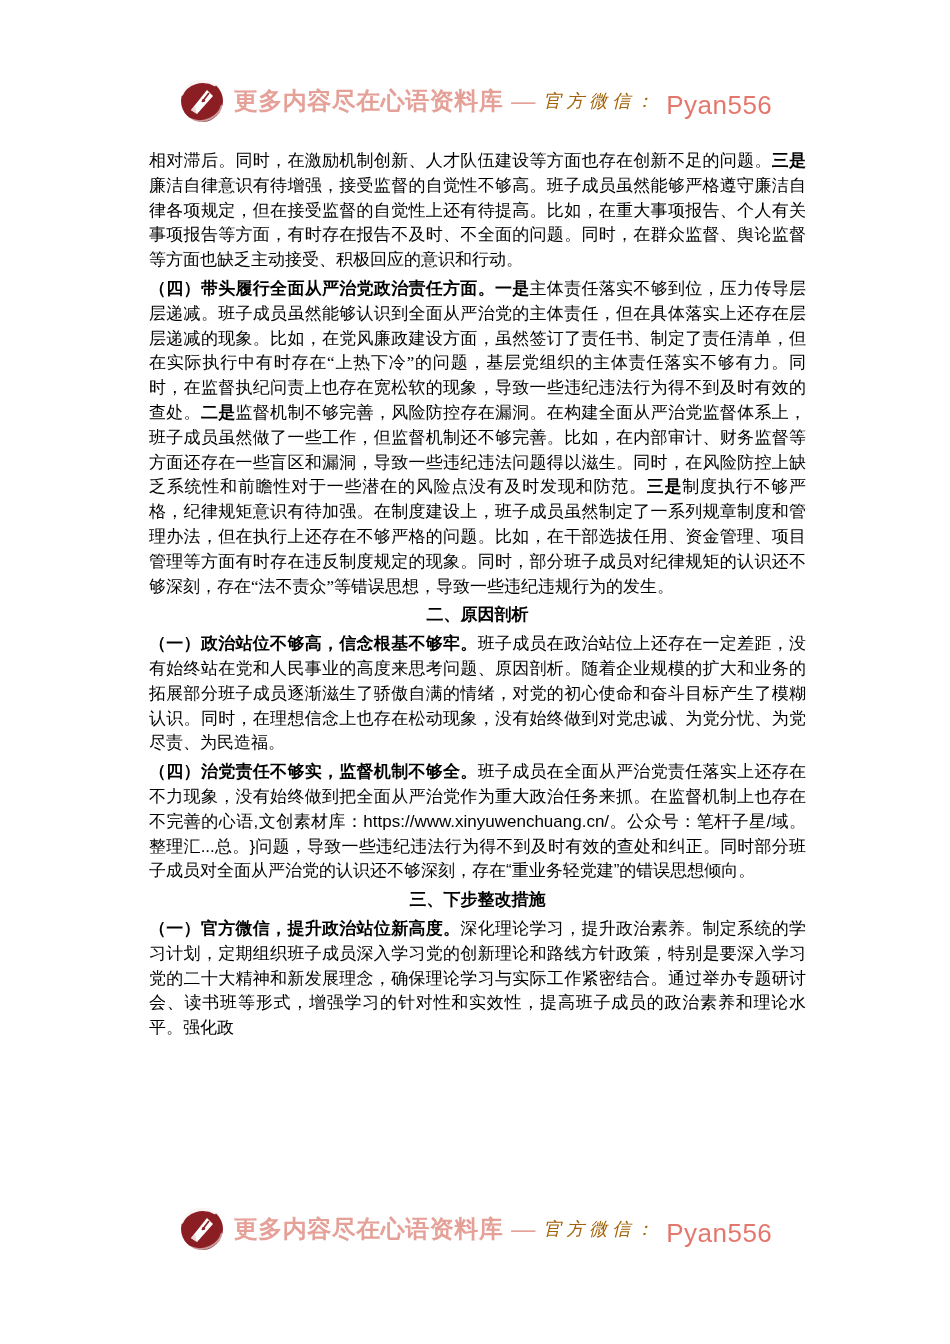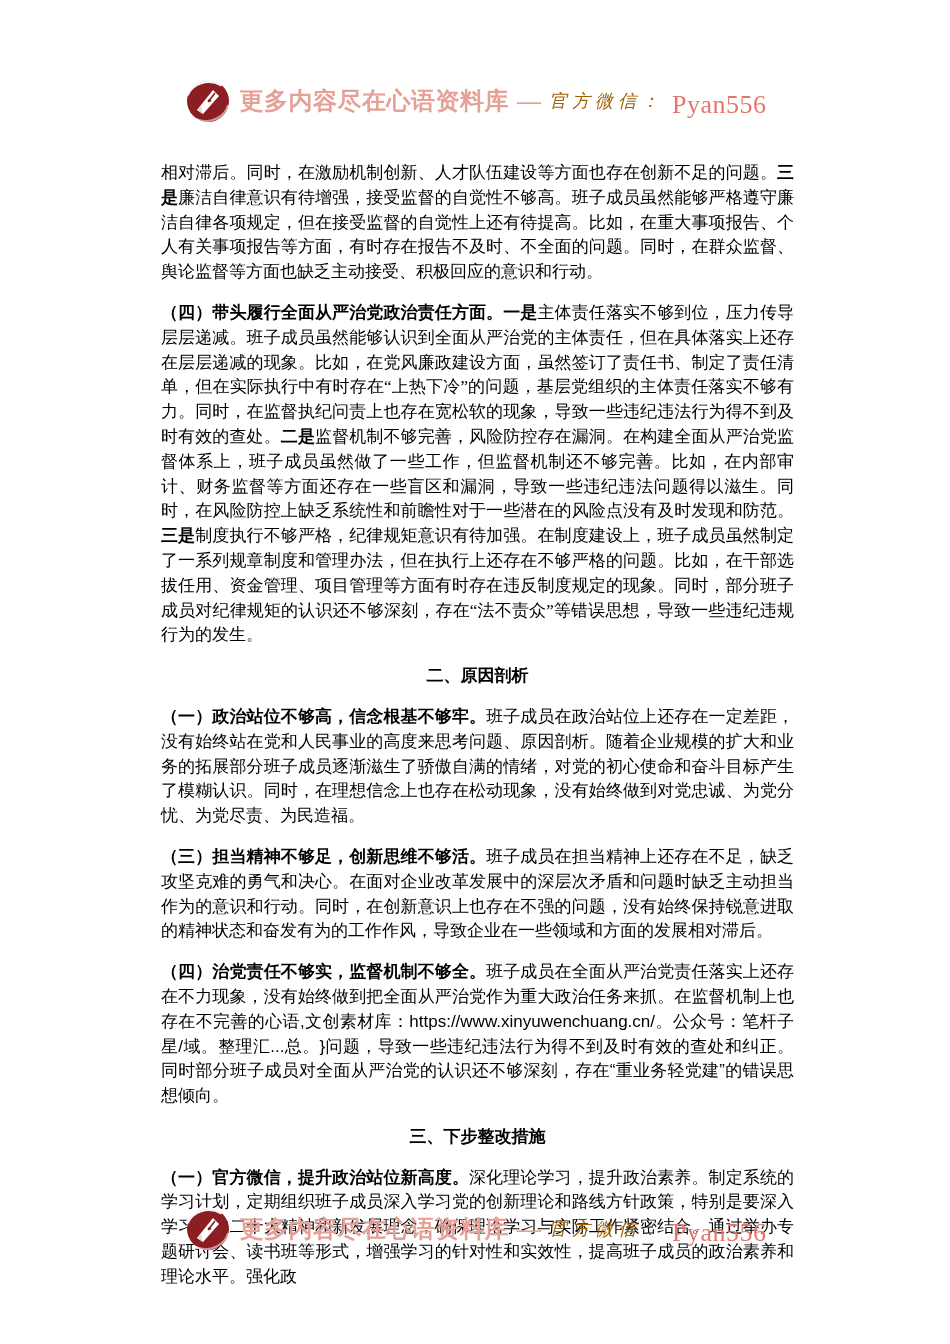--- a/index.html
+++ b/index.html
@@ -21,31 +21,31 @@
   .wm-brand{
     font-size:24px;font-weight:700;letter-spacing:.5px;
     color:#e5a097;white-space:nowrap;
   }
   .wm-dash{font-size:24px;font-weight:700;color:#e5a097;}
   .wm-label{
     font-size:18px;color:#a16207;font-style:italic;letter-spacing:5px;
     white-space:nowrap;
   }
   .wm-id{
-    font-family:Liberation Serif, serif;
+    font-family:Liberation Sans, sans-serif;
     font-size:26px;color:#e4776c;letter-spacing:.5px;white-space:nowrap;margin-top:8px;
   }
 
   
   .doc-body{
     position:absolute;top:145px;left:145px;width:665px;
     font-size:17px;line-height:24.8px;text-align:justify;
     text-justify:inter-ideograph;
   }
-  .para{margin:16px;}
+  .para{margin:4px;}
   .para.heading{text-align:center;}
   .para.sans{font-family:"Liberation Sans","DejaVu Sans",sans-serif;}
   .b{font-weight:700;}
 </style>
 </head>
 <body>
 
 <div class="page">
 
   <div class="watermark header">
@@ -62,21 +62,20 @@
       <span class="wm-dash">—</span>
       <span class="wm-label">官方微信：</span>
     <span class="wm-id">Pyan556</span>
   </div>
 
   <div class="doc-body">
       <p class="para serif"><span>相对滞后。同时，在激励机制创新、人才队伍建设等方面也存在创新不足的问题。</span><span class="b">三是</span><span>廉洁自律意识有待增强，接受监督的自觉性不够高。班子成员虽然能够严格遵守廉洁自律各项规定，但在接受监督的自觉性上还有待提高。比如，在重大事项报告、个人有关事项报告等方面，有时存在报告不及时、不全面的问题。同时，在群众监督、舆论监督等方面也缺乏主动接受、积极回应的意识和行动。</span></p>
       <p class="para serif"><span class="b">（四）带头履行全面从严治党政治责任方面。一是</span><span>主体责任落实不够到位，压力传导层层递减。班子成员虽然能够认识到全面从严治党的主体责任，但在具体落实上还存在层层递减的现象。比如，在党风廉政建设方面，虽然签订了责任书、制定了责任清单，但在实际执行中有时存在“上热下冷”的问题，基层党组织的主体责任落实不够有力。同时，在监督执纪问责上也存在宽松软的现象，导致一些违纪违法行为得不到及时有效的查处。</span><span class="b">二是</span><span>监督机制不够完善，风险防控存在漏洞。在构建全面从严治党监督体系上，班子成员虽然做了一些工作，但监督机制还不够完善。比如，在内部审计、财务监督等方面还存在一些盲区和漏洞，导致一些违纪违法问题得以滋生。同时，在风险防控上缺乏系统性和前瞻性对于一些潜在的风险点没有及时发现和防范。</span><span class="b">三是</span><span>制度执行不够严格，纪律规矩意识有待加强。在制度建设上，班子成员虽然制定了一系列规章制度和管理办法，但在执行上还存在不够严格的问题。比如，在干部选拔任用、资金管理、项目管理等方面有时存在违反制度规定的现象。同时，部分班子成员对纪律规矩的认识还不够深刻，存在“法不责众”等错误思想，导致一些违纪违规行为的发生。</span></p>
       <p class="para heading"><span class="b">二、原因剖析</span></p>
       <p class="para serif"><span class="b">（一）政治站位不够高，信念根基不够牢。</span><span>班子成员在政治站位上还存在一定差距，没有始终站在党和人民事业的高度来思考问题、原因剖析。随着企业规模的扩大和业务的拓展部分班子成员逐渐滋生了骄傲自满的情绪，对党的初心使命和奋斗目标产生了模糊认识。同时，在理想信念上也存在松动现象，没有始终做到对党忠诚、为党分忧、为党尽责、为民造福。</span></p>
-      <p class="para serif"><span class="b">（三）担当精神不够足，创新思维不够活。</span><span>班子成员在担当精神上还存在不足，缺乏攻坚克难的勇气和决心。在面对企业改革发展中的深层次矛盾和问题时缺乏主动担当作为的意识和行动。同时，在创新意识上也存在不强的问题，没有始终保持锐意进取的精神状态和奋发有为的工作作风，导致企业在一些领域和方面的发展相对滞后。</span></p>
       <p class="para sans"><span class="b">（四）治党责任不够实，监督机制不够全。</span><span>班子成员在全面从严治党责任落实上还存在不力现象，没有始终做到把全面从严治党作为重大政治任务来抓。在监督机制上也存在不完善的心语,文创素材库：https://www.xinyuwenchuang.cn/。公众号：笔杆子星/域。整理汇...总。}问题，导致一些违纪违法行为得不到及时有效的查处和纠正。同时部分班子成员对全面从严治党的认识还不够深刻，存在“重业务轻党建”的错误思想倾向。</span></p>
       <p class="para heading"><span class="b">三、下步整改措施</span></p>
       <p class="para serif"><span class="b">（一）官方微信，提升政治站位新高度。</span><span>深化理论学习，提升政治素养。制定系统的学习计划，定期组织班子成员深入学习党的创新理论和路线方针政策，特别是要深入学习党的二十大精神和新发展理念，确保理论学习与实际工作紧密结合。通过举办专题研讨会、读书班等形式，增强学习的针对性和实效性，提高班子成员的政治素养和理论水平。强化政</span></p>
     </div>
 
   <div class="watermark footer">
     <svg class="wm-logo" viewBox="0 0 48 48" aria-hidden="true">
       <circle cx="24" cy="24" r="21" fill="#8b1e22"></circle>
       <path d="M3 18 C 8 6, 24 0, 38 8" stroke="#ffffff" stroke-width="3.5" fill="none" opacity="0.95"></path>
       <path d="M44 28 C 41 40, 26 48, 12 42" stroke="#ffffff" stroke-width="2" fill="none" opacity="0.55"></path>

